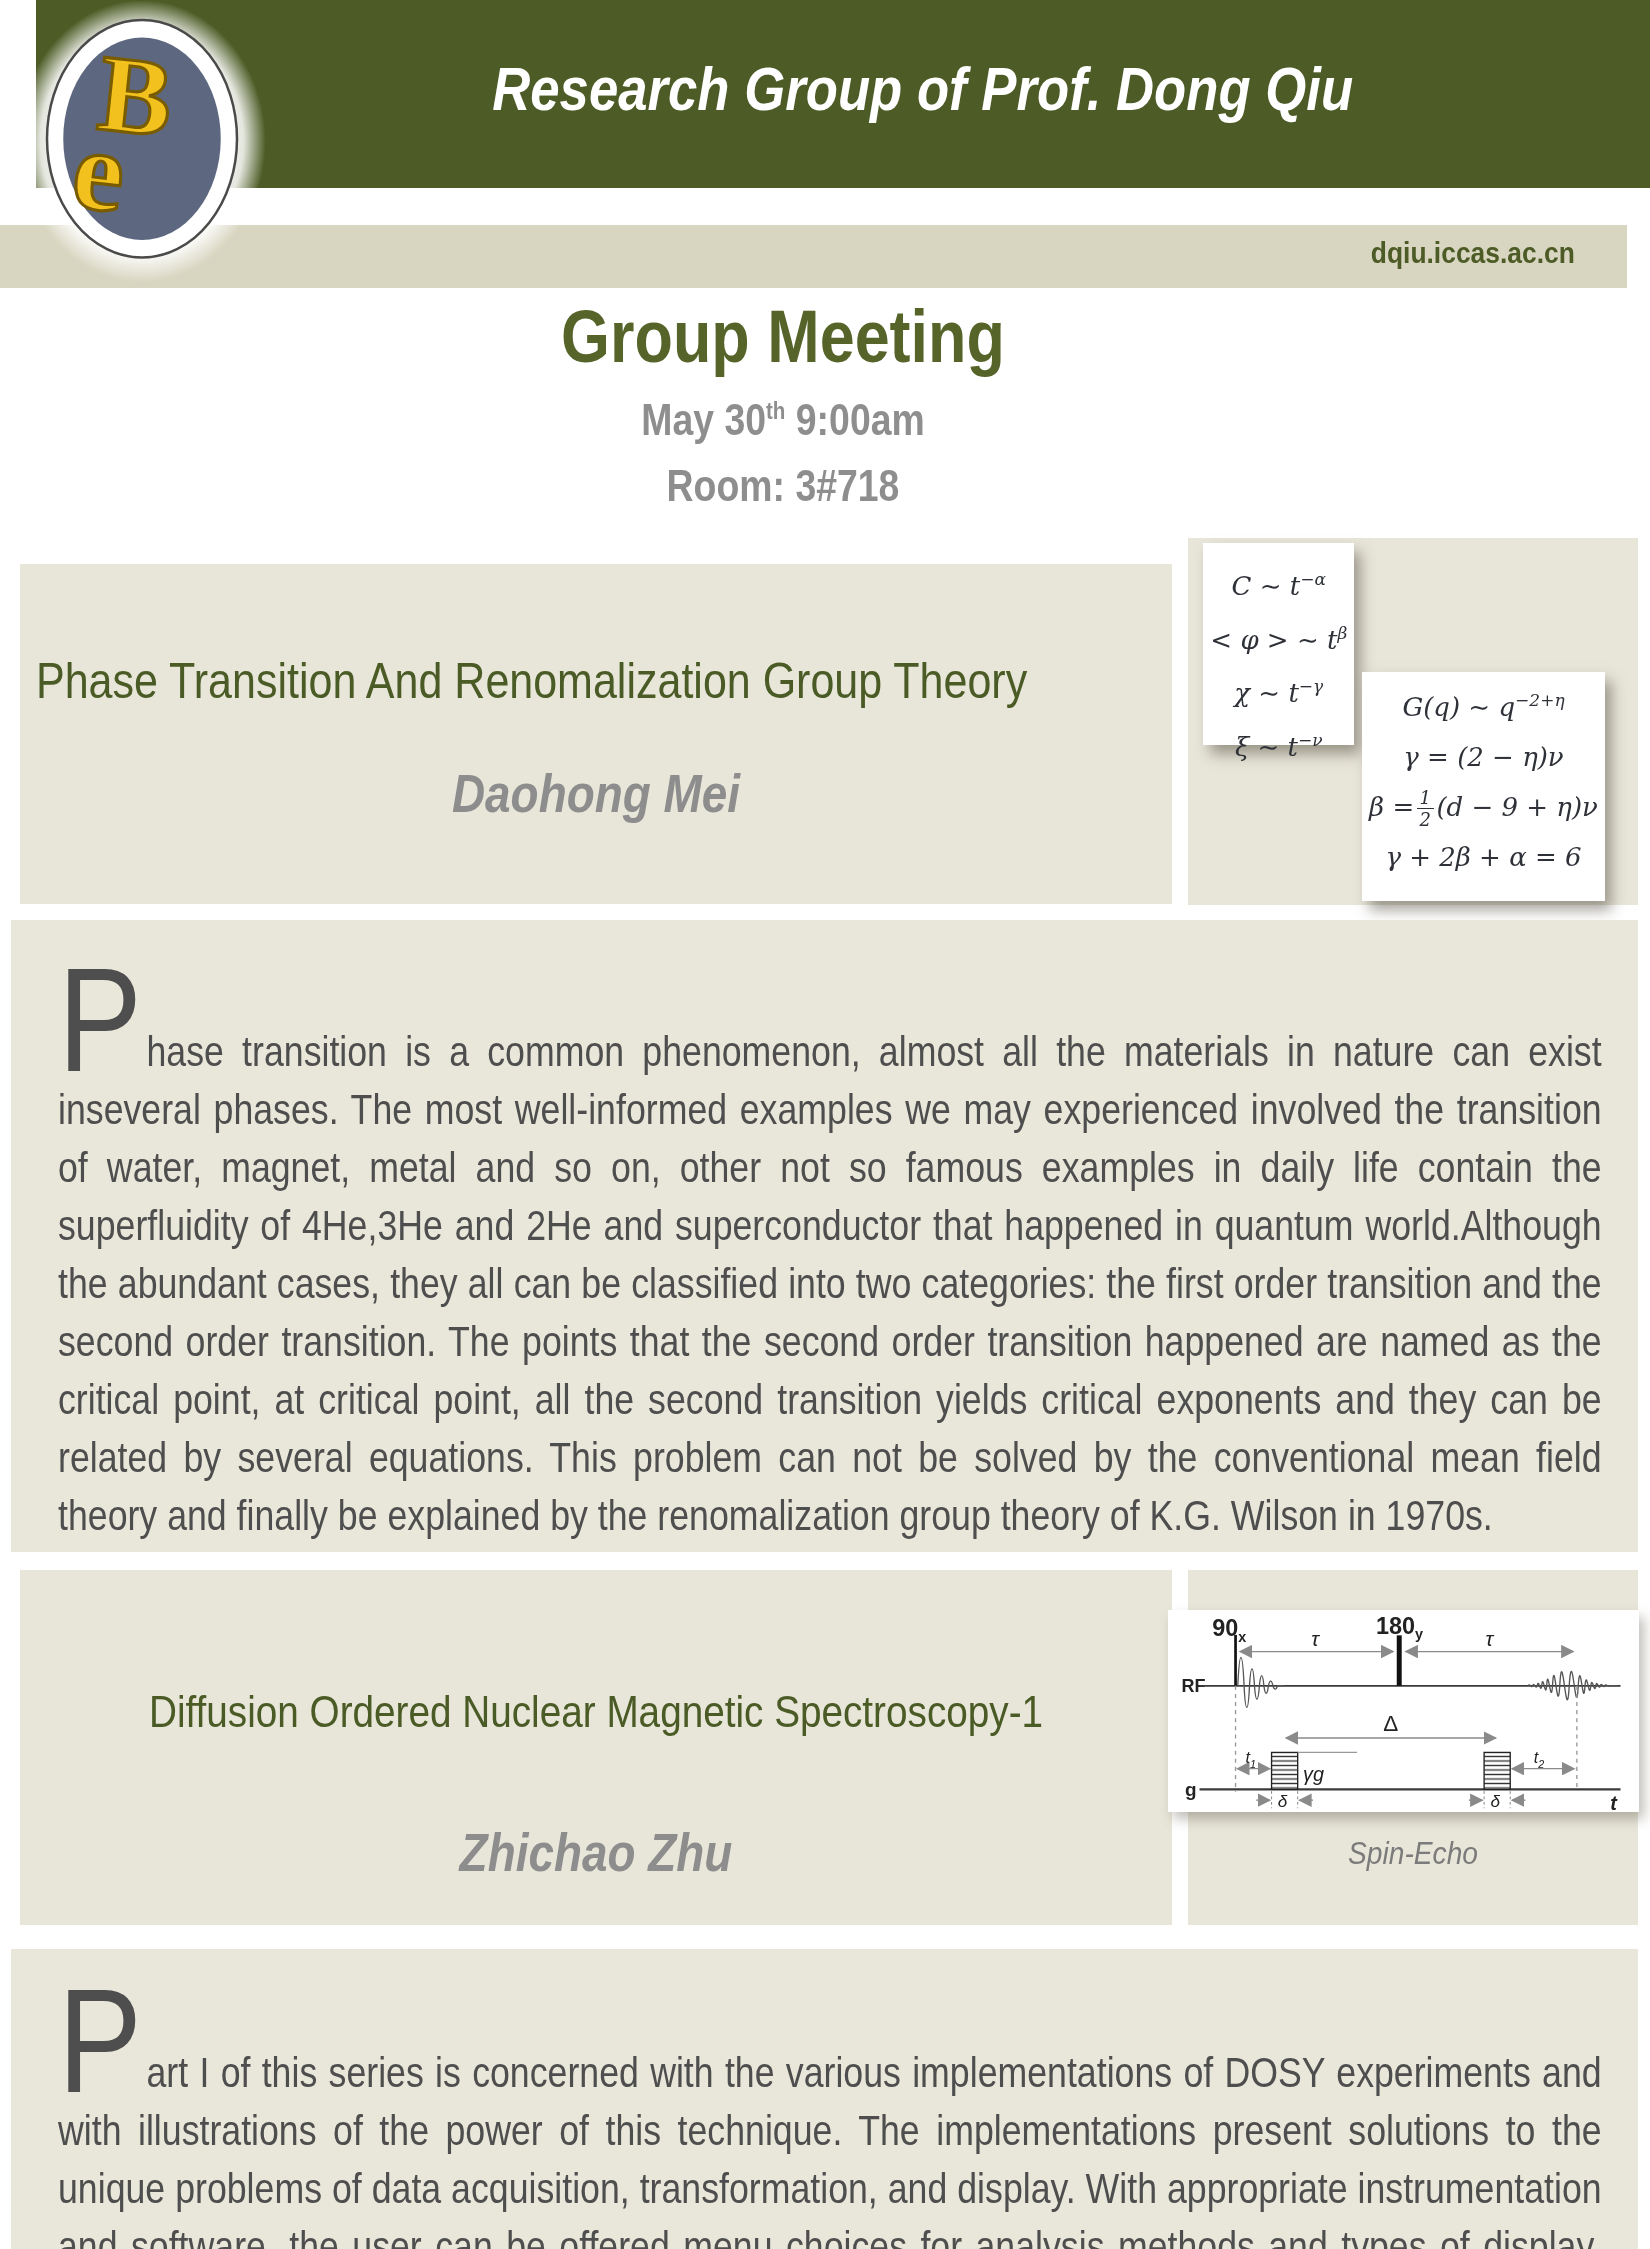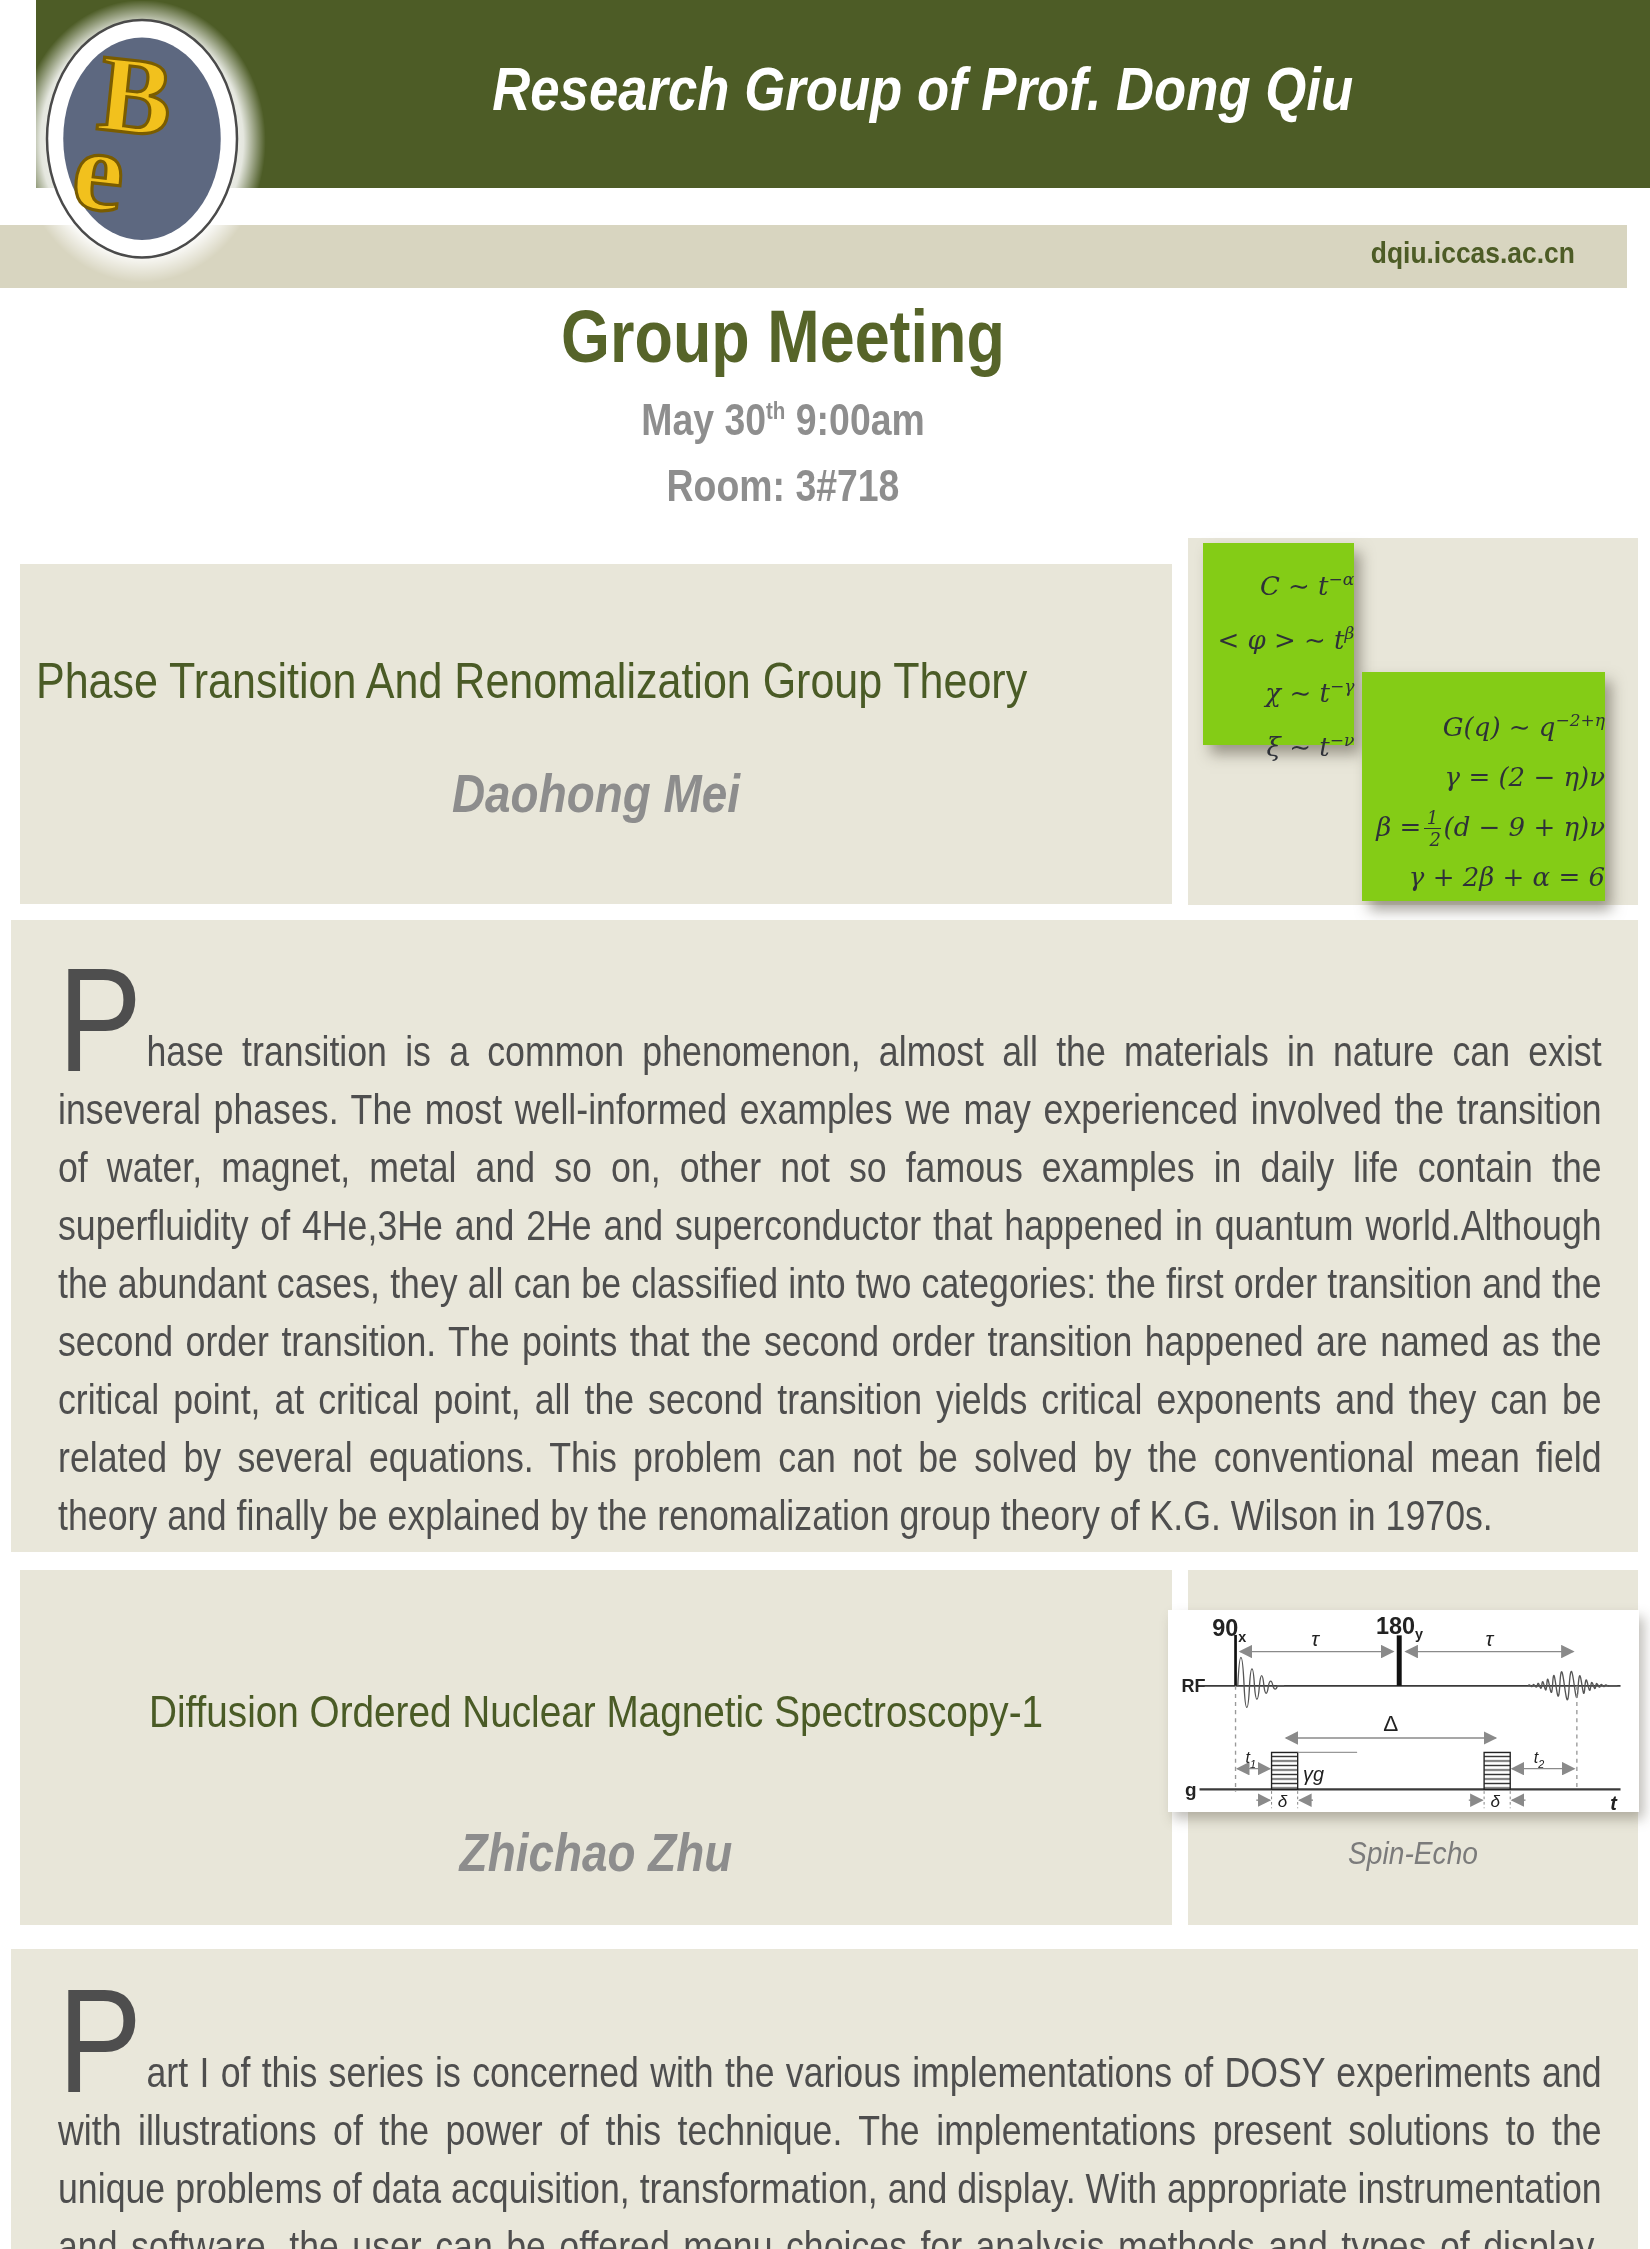--- a/index.html
+++ b/index.html
@@ -37,25 +37,25 @@
     position:absolute; left:0; width:100%; text-align:center;
     font-size:54px; font-weight:bold; font-style:italic; color:#8d8d8d; transform:scaleX(0.85); white-space:nowrap;
   }
   .talk1-speaker { top:198px; }
   .talk2-speaker { top:251px; }
   
   .side-column { position:absolute; left:1188px; width:450px; background:#e8e6d9; }
   .eq-column  { top:538px; height:367px; }
   .fig-column { top:1570px; height:355px; }
   .eq-box {
-    position:absolute; background:#84cc16; box-shadow:7.2px 9px 13.5px rgba(75,70,55,0.5);
-    font-family:"DejaVu Serif","Liberation Serif",serif; font-style:italic; color:#2e3138; text-align:right;
+    position:absolute; background:#ffffff; box-shadow:7.2px 9px 13.5px rgba(75,70,55,0.5);
+    font-family:"DejaVu Serif","Liberation Serif",serif; font-style:italic; color:#2e3138; text-align:center;
   }
   .eq-box1 { left:15.3px; top:5.4px; width:151px; height:202px; padding-top:12.6px; box-sizing:border-box; }
-  .eq-box2 { left:174px; top:134px; width:243px; height:229px; padding-top:23px; box-sizing:border-box; }
+  .eq-box2 { left:174px; top:134px; width:243px; height:229px; padding-top:3px; box-sizing:border-box; }
   .eq-row { font-size:26px; }
   .eq-box1 .eq-row { line-height:47px; }
   .eq-box2 .eq-row { line-height:50px; }
   .eq-row sup { font-size:17px; vertical-align:super; font-style:italic; }
   .eq-row-frac { line-height:67px; }
   .frac { display:inline-block; vertical-align:middle; font-size:18px; line-height:21px; margin:0 2.7px; }
   .frac .num { display:block; border-bottom:1.3px solid #2e3138; padding:0 2.7px; }
   .frac .den { display:block; }
   
   .fig-box {

